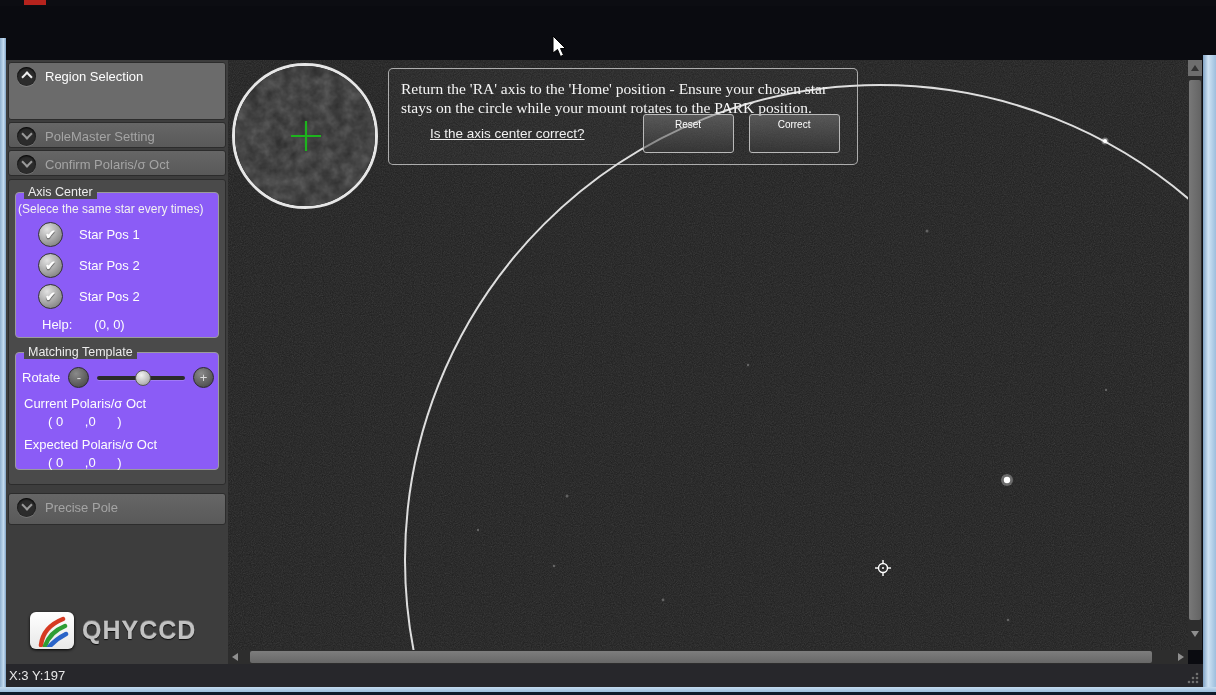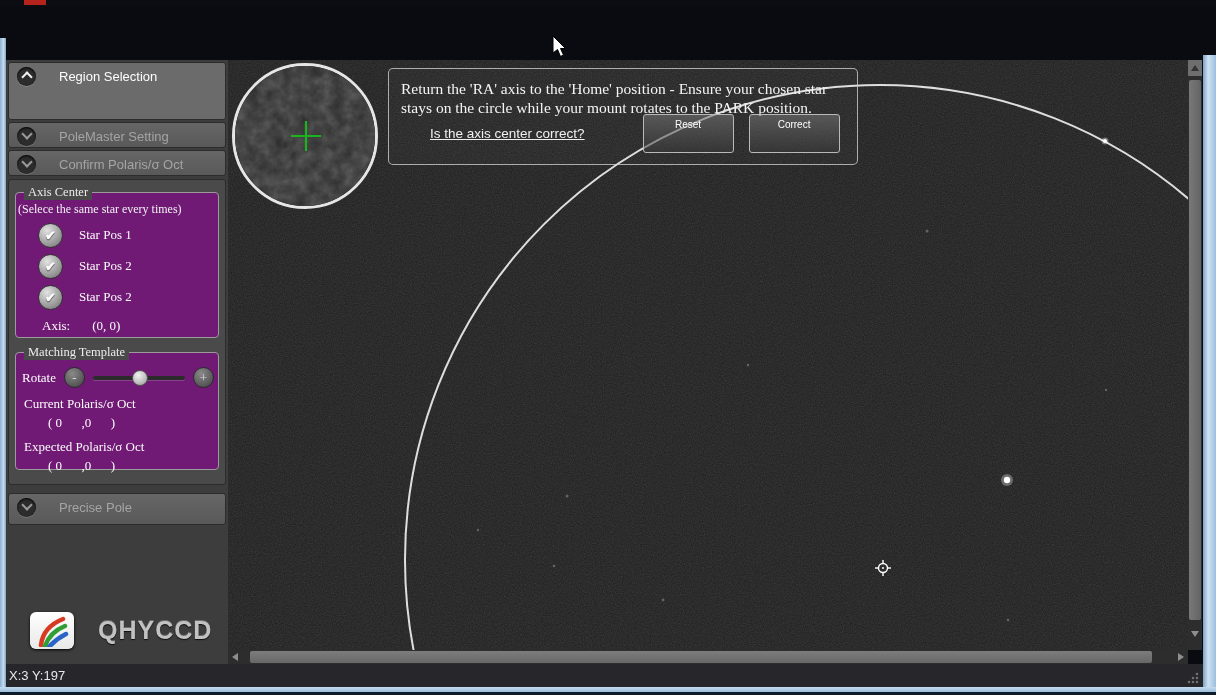--- a/index.html
+++ b/index.html
@@ -40,21 +40,21 @@
   #border-left  { left:0; top:38px; width:6px;  bottom:0; background:linear-gradient(90deg,#8fb0cf,#c4dcf0 60%,#7fa2c4); }
   #border-right { left:1203px; top:55px; width:13px; bottom:0; background:linear-gradient(90deg,#7fa2c4,#cfe3f4 40%,#9dbedd); }
   #border-bottom{ left:0; bottom:0; width:1216px; height:8px;
     background:linear-gradient(#c4dcf0,#9dbedd); border-bottom:3px solid #0f1b2b; }
 
   
   #sidebar { left:6px; top:60px; width:222px; height:604px; background:#3d3d3d; }
   .section { position:absolute; left:2px; width:218px; border-radius:3px; border:1px solid #2c2c2c; }
   .sec-expanded { background:#6b6b6b; }
   .sec-collapsed { background:linear-gradient(#666,#595959); }
-  .sec-header { height:26px; display:flex; align-items:center; padding-left:8px; gap:23px; cursor:default; }
+  .sec-header { height:26px; display:flex; align-items:center; padding-left:8px; gap:9px; cursor:default; }
   .sec-title { font-size:13px; color:#fdfdfd; }
   .sec-collapsed .sec-title { color:#a4a4a4; }
   .chev-circle { width:19px; height:19px; border-radius:50%; background:#2c2c2c;
     box-shadow:inset 0 1px 2px #000, 0 1px 0 rgba(255,255,255,.15); position:relative; flex:0 0 auto; }
   .chev { position:absolute; left:5.5px; width:8px; height:8px; border-left:2px solid #f0f0f0; border-bottom:2px solid #f0f0f0; }
   .chev.up   { top:6.5px; transform:rotate(135deg); }
   .chev.down { top:3.5px; transform:rotate(-45deg); }
   .sec-collapsed .chev { border-color:#9a9a9a; }
 
   #sec-region { top:2px; height:58px; }
@@ -66,21 +66,21 @@
     border-radius:50%; background:#fff; }
   .radio-label { font-size:13px; color:#fdfdfd; }
 
   #sec-pm { top:62px; height:26px; }
   #sec-confirm { top:90px; height:26px; }
   #sec-rough { top:119px; height:306px; background:#4a4a4a; }
   #sec-rough .sec-header { background:#6b6b6b; border-radius:3px 3px 0 0; }
   #sec-precise { top:433px; height:32px; }
 
   .groupbox { position:relative; margin:12px 6px 0 6px; border:1px solid #9b9b9b; border-radius:4px;
-    background:#701a75;font-family:Liberation Serif, serif; }
+    background:#8b5cf6; }
   .gtitle { position:absolute; top:-8px; left:8px; background:#4a4a4a; padding:0 4px;
     font-size:12.5px; color:#ececec; }
   #group-axis { height:146px; }
   .axis-caption { font-size:12px; color:#f2f2f2; padding:9px 0 0 2px; white-space:nowrap; }
   .star-row { display:flex; align-items:center; gap:16px; padding-left:22px; margin-top:5px; height:26px; }
   .check-btn { width:25px; height:25px; border-radius:50%; border:1px solid #333;
     background:radial-gradient(circle at 35% 28%, #e2e2e2, #a2a2a2 55%, #6d6d6d);
     color:#fff; font-size:13px; font-weight:bold; text-align:center; line-height:24px;
     text-shadow:0 1px 1px #444; cursor:default; flex:0 0 auto; }
   .star-label { font-size:13px; color:#fdfdfd; }
@@ -94,21 +94,21 @@
     color:#ddd; font-size:13px; text-align:center; line-height:19px; cursor:default; flex:0 0 auto; }
   .slider { position:relative; flex:1; height:21px; cursor:default; }
   .slider-track { position:absolute; left:2px; right:2px; top:9px; height:4px; border-radius:2px;
     background:#2b2b2b; box-shadow:0 1px 0 rgba(255,255,255,.18); }
   .slider-thumb { position:absolute; left:43%; top:2.5px; width:16px; height:16px; border-radius:50%;
     border:1px solid #555; background:radial-gradient(circle at 38% 30%, #f2f2f2, #bdbdbd 60%, #8d8d8d); }
   .tpl-label { font-size:13px; color:#fdfdfd; padding-left:8px; margin-top:8px; }
   .tpl-value { font-size:13px; color:#fdfdfd; padding-left:32px; margin-top:3px; white-space:pre; }
 
   
-  #logo { position:absolute; left:24px; top:552px; display:flex; align-items:center; gap:24px; }
+  #logo { position:absolute; left:24px; top:552px; display:flex; align-items:center; gap:8px; }
   #logo-tile { width:44px; height:37px; background:linear-gradient(#fff,#e8e8e8); border-radius:6px;
     box-shadow:0 1px 3px #000; display:flex; align-items:center; justify-content:center; }
   #logo-text { font-size:25px; font-weight:bold; letter-spacing:1px; color:#c2c2c2;
     text-shadow:0 1px 1px #0e0e0e, 0 -1px 0 rgba(255,255,255,.25); }
 
   
   #main { left:228px; top:60px; width:960px; height:590px; background:#1d1d1d; overflow:hidden; }
   #main svg.field { position:absolute; left:0; top:0; }
 
   
@@ -206,21 +206,21 @@
         </div>
         <div class="star-row">
           <span class="check-btn">✔</span>
           <span class="star-label">Star Pos 2</span>
         </div>
         <div class="star-row">
           <span class="check-btn">✔</span>
           <span class="star-label">Star Pos 2</span>
         </div>
         <div class="axis-row">
-          <span>Axis:</span>
+          <span>Help:</span>
           <span>(0, 0)</span>
         </div>
       </div>
 
       <div id="group-template" class="groupbox">
         <span class="gtitle">Matching Template</span>
         <div class="rotate-row">
           <span class="rotate-label">Rotate</span>
           <span class="round-btn">-</span>
           <span class="slider">

